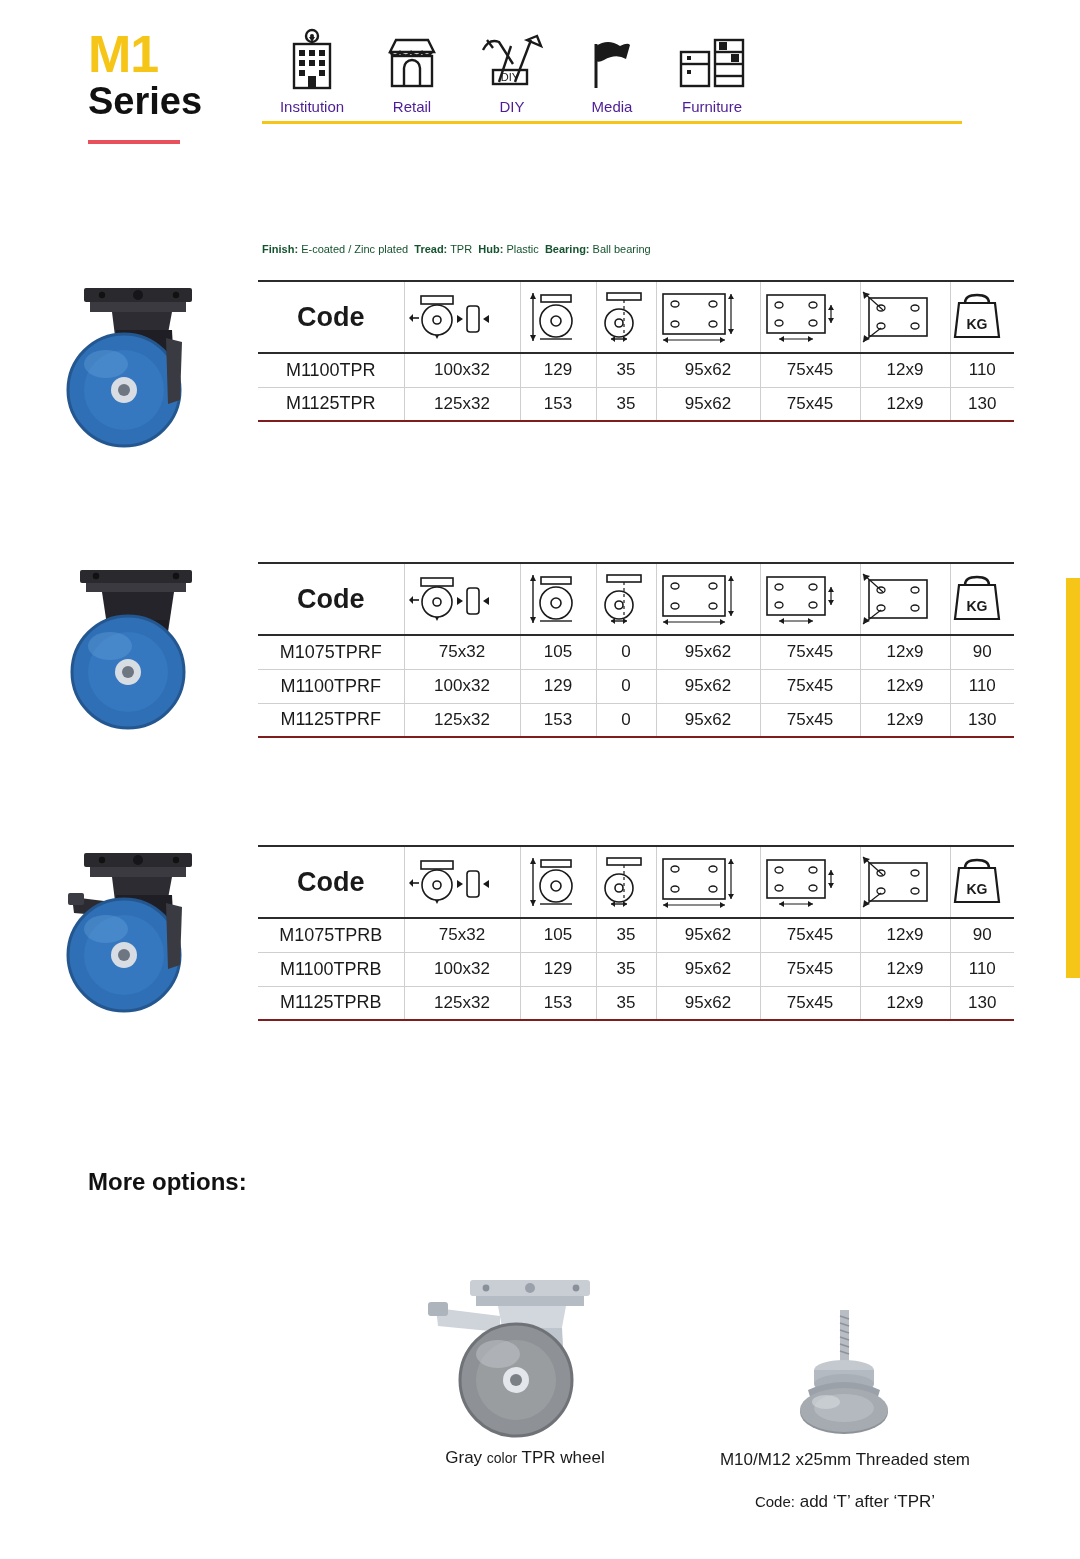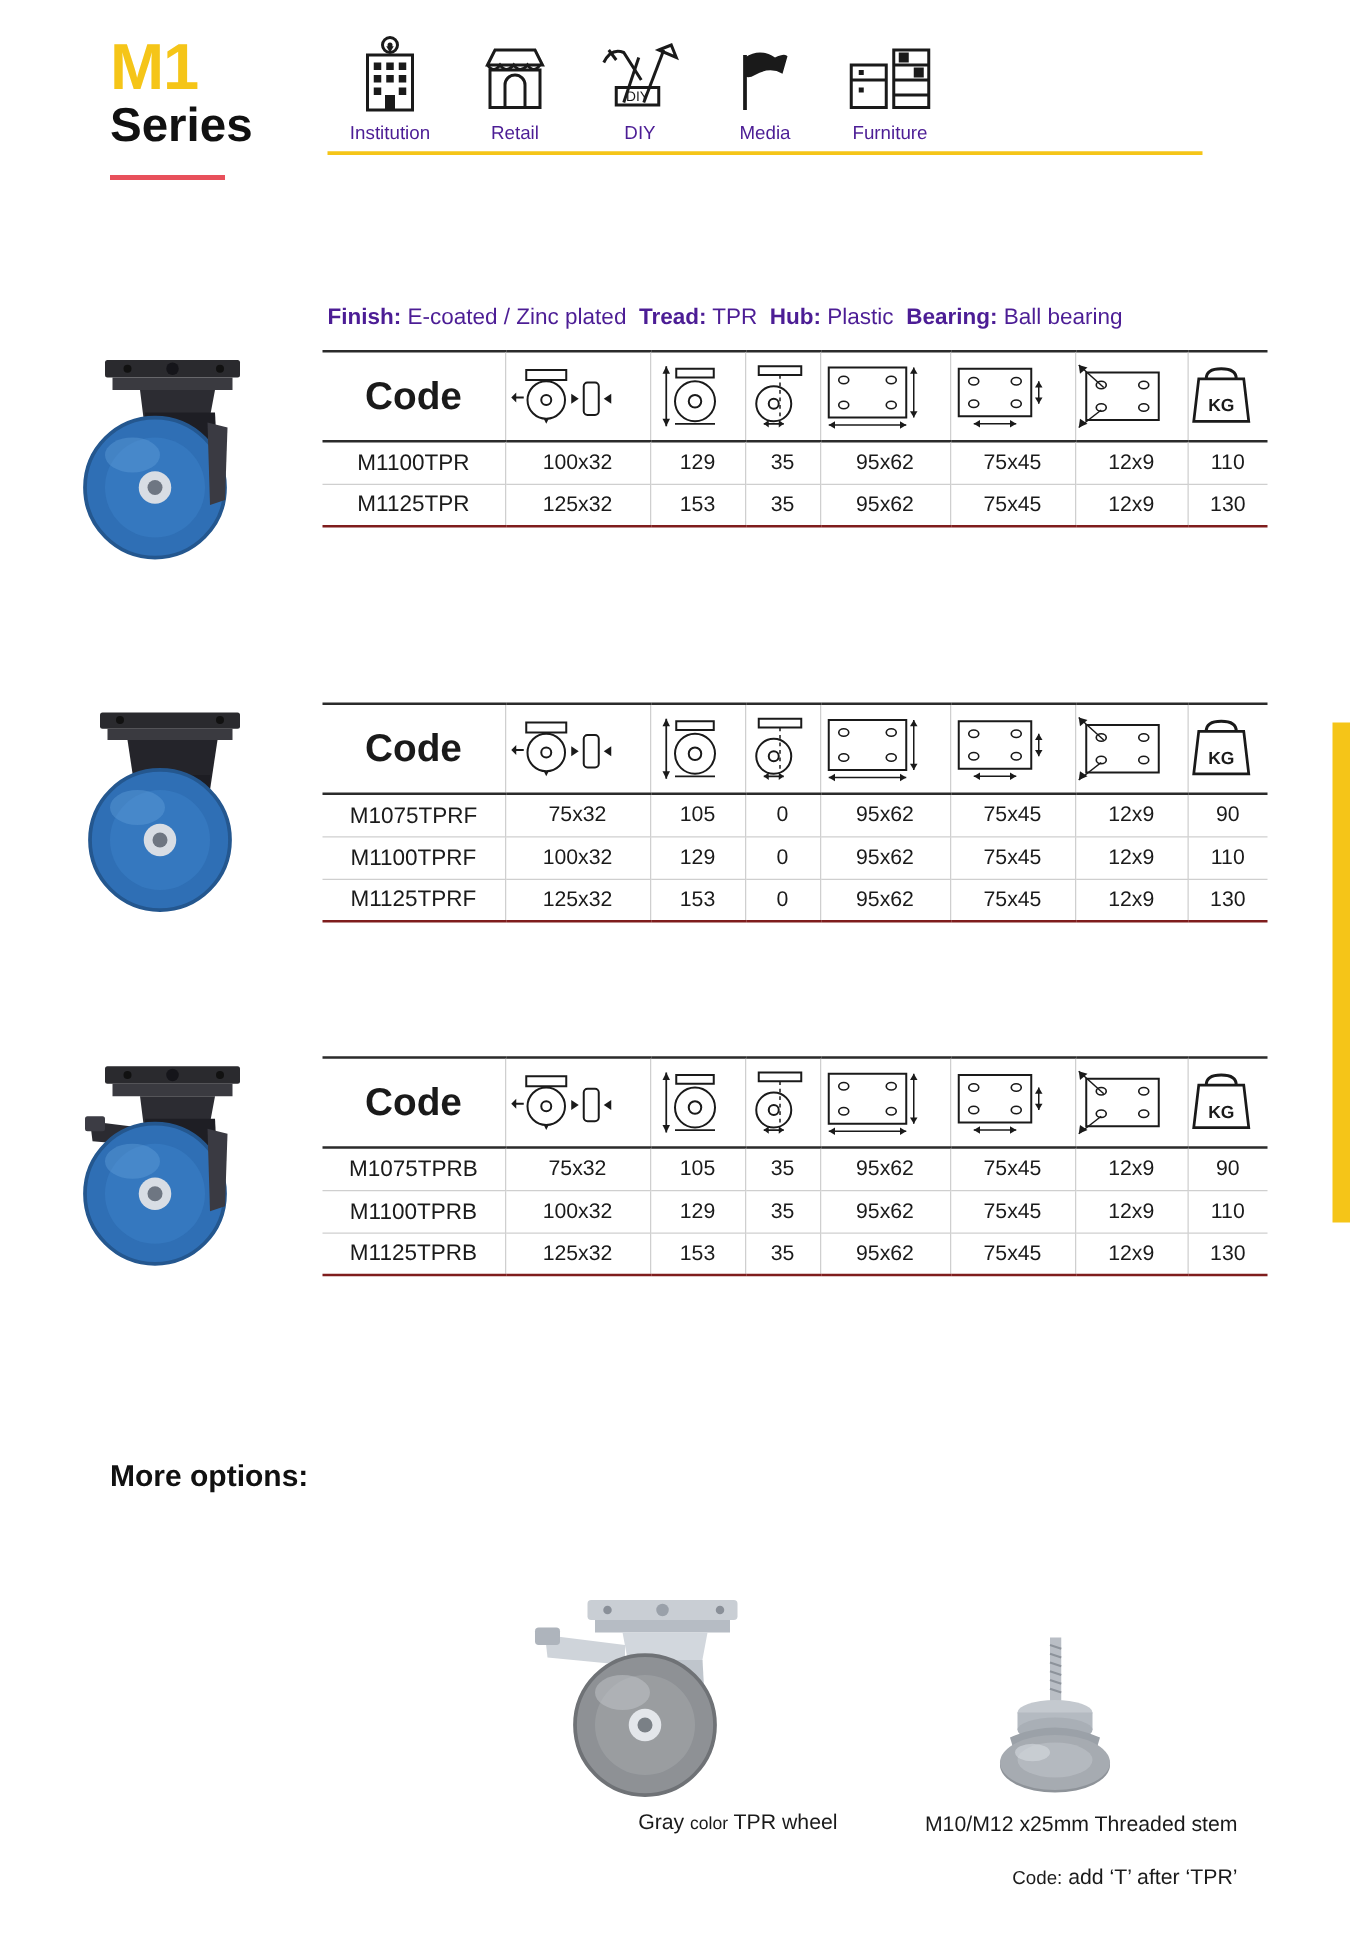--- a/index.html
+++ b/index.html
@@ -34,21 +34,21 @@
   .cat { width:100px; text-align:center; }
   .cat .glyph { height:66px; display:flex; align-items:flex-end; justify-content:center; }
   .cat .lbl { font-size:15px; color:#4c1d95; margin-top:6px; }
   .cats-underline {
     margin-top:6px; height:3px; background:#f5c518; width:700px;
   }
 
   
   .specline {
     position:absolute; left:262px; top:243px;
-    font-size:18px; color:#4c1d95; white-space:nowrap;
+    font-size:11px; color:#14532d; white-space:nowrap;
   }
   .specline b { font-weight:bold; }
 
   
   .block { position:absolute; }
   .block .photo {
     position:absolute; left:0; top:0; width:250px; height:190px;
   }
   table.spec {
     border-collapse:collapse;
@@ -62,38 +62,38 @@
     font-size:17px;
     color:#1a1a1a;
     padding:0;
   }
   table.spec thead th {
     height:72px;
     border-top:2px solid #2b2b2b;
     border-bottom:2px solid #2b2b2b;
     vertical-align:middle;
   }
-  table.spec thead th.code { font-size:31px; font-weight:bold; }
+  table.spec thead th.code { font-size:27px; font-weight:bold; }
   table.spec tbody td { height:34px; border-bottom:1px solid #cfcfcf; }
   table.spec tbody tr:last-child td { border-bottom:2px solid #7f1d1d; }
   table.spec tbody td.codecell { font-size:18px; }
   table.spec th:first-child, table.spec td:first-child { border-left:none; }
   table.spec th:last-child, table.spec td:last-child { border-right:none; }
 
   
   col.c0{width:146px;} col.c1{width:116px;} col.c2{width:76px;}
   col.c3{width:60px;} col.c4{width:104px;} col.c5{width:100px;}
   col.c6{width:90px;} col.c7{width:64px;}
 
   
   .more-title {
     position:absolute; left:88px; top:1168px;
     font-size:24px; font-weight:bold; color:#111;
   }
-  .opt { position:absolute; text-align:right; }
+  .opt { position:absolute; text-align:center; }
   .opt .cap { font-size:17px; color:#1a1a1a; }
   .opt .cap .small { font-size:14px; }
   .opt .cap2 { font-size:17px; margin-top:22px; }
   .opt .cap2 .lead { font-size:15px; }
 
   
   .side-tab {
     position:absolute; right:0; top:578px; width:14px; height:400px;
     background:#f5c518;
   }

